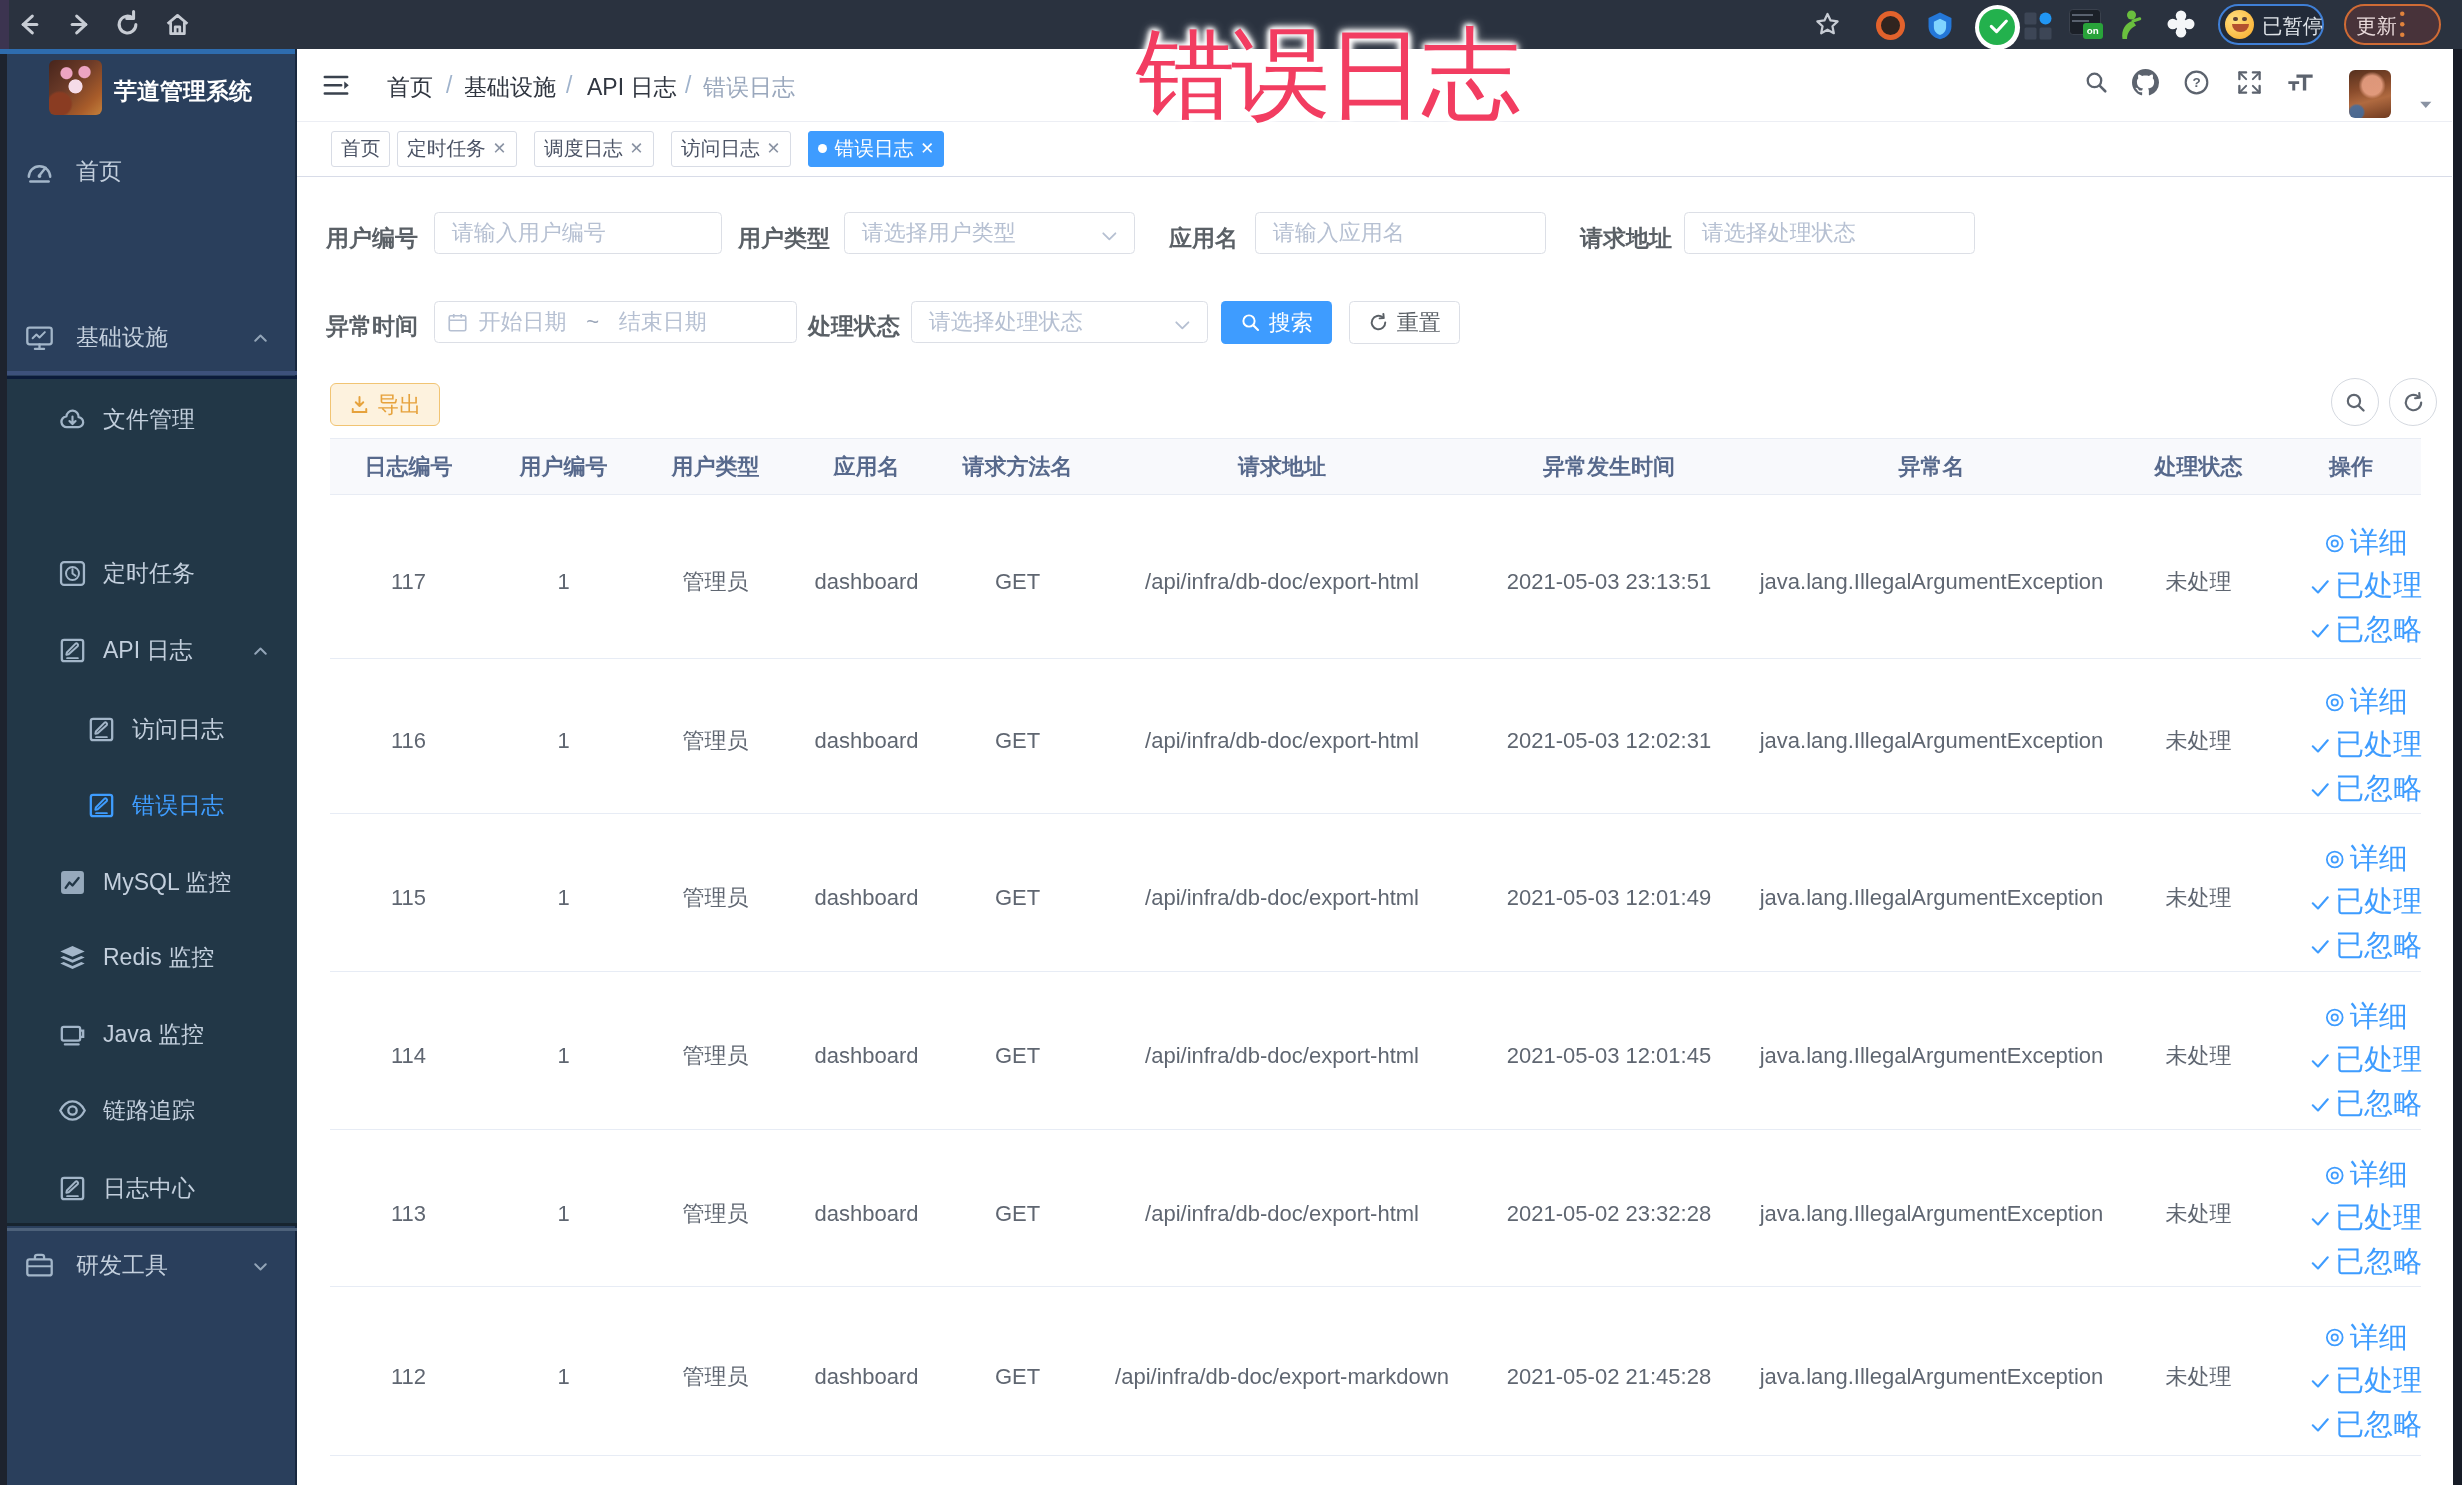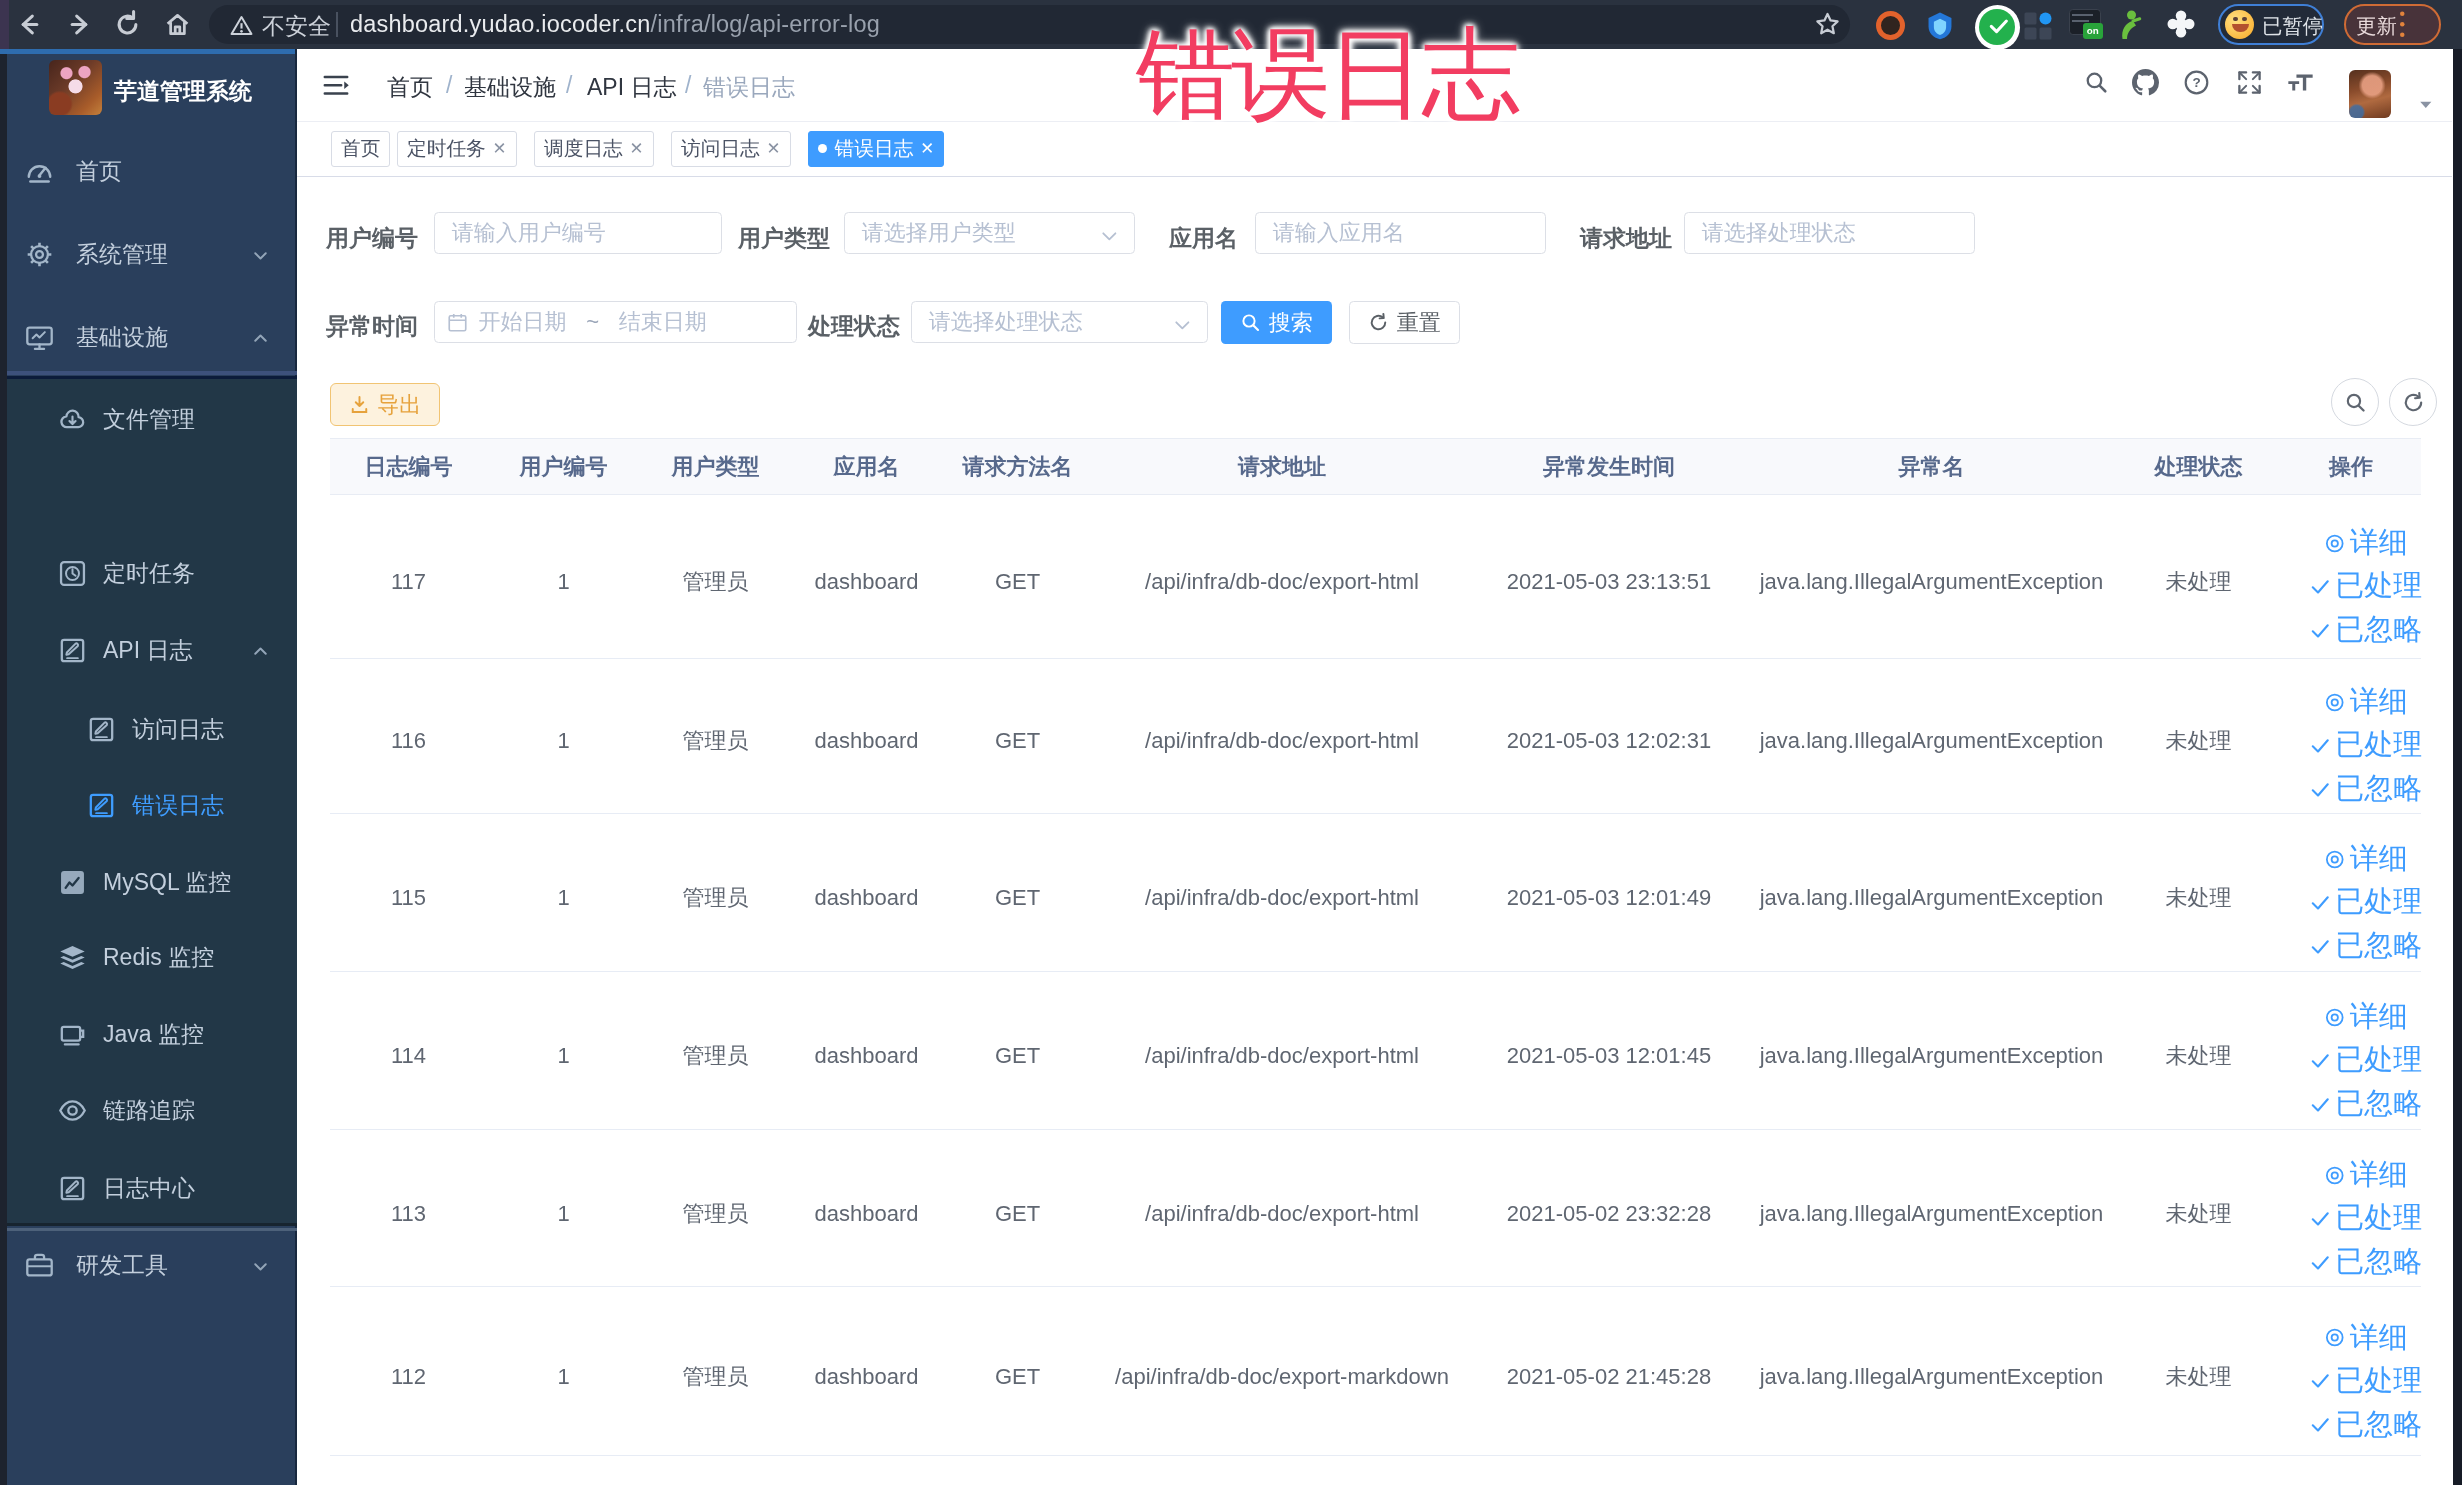--- a/index.html
+++ b/index.html
@@ -126,30 +126,20 @@
           <path d="M18 12 L30 23 L18 34" stroke="currentColor" stroke-width="4" fill="none" stroke-linecap="round" stroke-linejoin="round"></path>
           <path d="M12 23 H30" stroke="currentColor" stroke-width="4" stroke-linecap="round"></path>
         </svg></div>
     <div class="chrome-ic" style="left:110px;"><svg viewBox="0 0 46 46">
           <path d="M34 23 a11 11 0 1 1 -4.2-8.6" stroke="currentColor" stroke-width="4" fill="none" stroke-linecap="round"></path>
           <path d="M31 6 L31 15 L22 15" stroke="currentColor" stroke-width="4" fill="none" stroke-linecap="round" stroke-linejoin="round"></path>
         </svg></div>
     <div class="chrome-ic" style="left:160px;"><svg viewBox="0 0 46 46">
           <path d="M10 22 L23 11 L36 22 M14 20 V35 H32 V20 M20 35 V26 H26 V35" stroke="currentColor" stroke-width="3.6" fill="none" stroke-linejoin="round"></path>
         </svg></div>
-    <div id="urlpill">
-      <svg class="warn" viewBox="0 0 30 30">
-          <path d="M15 4 L28 26 H2 Z" stroke="#cdd2da" stroke-width="2.6" fill="none" stroke-linejoin="round"></path>
-          <path d="M15 12 V19" stroke="#cdd2da" stroke-width="2.8"></path>
-          <circle cx="15" cy="22.6" r="1.7" fill="#cdd2da"></circle>
-        </svg>
-      <div class="nsec">不安全</div>
-      <div class="vsep"></div>
-      <div class="url">dashboard.yudao.iocoder.cn<span class="dim">/infra/log/api-error-log</span></div>
-    </div>
     <div id="star"><svg viewBox="0 0 44 44">
           <path d="M22 8 l4.1 8.6 9.4 1.2 -6.9 6.5 1.8 9.3 -8.4-4.6 -8.4 4.6 1.8-9.3 -6.9-6.5 9.4-1.2 Z" stroke="currentColor" stroke-width="3" fill="none" stroke-linejoin="round"></path>
         </svg></div>
 
     <div class="abs" style="left:1876px;top:10.6px;width:29px;height:29px;border-radius:50%;border:5.3px solid #e2622c;background:#30241f;"></div>
     <div class="abs" style="left:1927px;top:10.6px;width:26px;height:29px;"><svg viewBox="0 0 34 38">
           <path d="M17 2 L32 9 V20 C32 30 25 35 17 37 C9 35 2 30 2 20 V9 Z" fill="#2477d8"></path>
           <path d="M17 10 L25 14 V21 C25 27 21 30 17 31.5 C13 30 9 27 9 21 V14 Z" fill="#7fd4ff"></path>
         </svg></div>
     <div class="abs" style="left:1975px;top:4.5px;width:45px;height:45px;border-radius:50%;background:#fff;"></div>
@@ -211,33 +201,20 @@
     <div id="submenu-bg"></div>
 
     <div class="mi" style="top:84px;">
       <div class="ico"><svg viewBox="0 0 38 38">
             <path d="M5 26 a14 14 0 1 1 28 0" stroke="currentColor" stroke-width="3.2" fill="none" stroke-linecap="round"></path>
             <path d="M19 24 l8-10" stroke="currentColor" stroke-width="3.2" stroke-linecap="round"></path>
             <circle cx="19" cy="25" r="2.5" fill="currentColor"></circle>
             <path d="M7 32 h24" stroke="currentColor" stroke-width="3.2" stroke-linecap="round"></path>
           </svg></div>
       <div class="txt">首页</div>
-    </div>
-    <div class="mi" style="top:167px;">
-      <div class="ico"><svg viewBox="0 0 38 38">
-            <g stroke="currentColor" stroke-width="3" fill="none">
-              <circle cx="19" cy="19" r="11"></circle>
-              <circle cx="19" cy="19" r="4.5"></circle>
-              <path d="M19 3.5 v5 M19 29.5 v5 M3.5 19 h5 M29.5 19 h5 M8 8 l3.6 3.6 M26.4 26.4 l3.6 3.6 M8 30 l3.6-3.6 M26.4 11.6 l3.6-3.6" stroke-width="3.4"></path>
-            </g>
-          </svg></div>
-      <div class="txt">系统管理</div>
-      <div class="car"><svg viewBox="0 0 20 20">
-            <path d="M3 7 l7 7 7-7" stroke="currentColor" stroke-width="2.6" fill="none" stroke-linecap="round" stroke-linejoin="round"></path>
-          </svg></div>
     </div>
     <div class="mi" style="top:250px;">
       <div class="ico"><svg viewBox="0 0 38 38">
             <rect x="3" y="6" width="32" height="22" rx="3" stroke="currentColor" stroke-width="3" fill="none"></rect>
             <path d="M13 34 h12 M19 28 v6" stroke="currentColor" stroke-width="3" stroke-linecap="round"></path>
             <path d="M10 20 l5-5 4 4 7-7" stroke="currentColor" stroke-width="2.6" fill="none" stroke-linecap="round" stroke-linejoin="round"></path>
           </svg></div>
       <div class="txt">基础设施</div>
       <div class="car"><svg viewBox="0 0 20 20">
             <path d="M3 13 l7-7 7 7" stroke="currentColor" stroke-width="2.6" fill="none" stroke-linecap="round" stroke-linejoin="round"></path>

